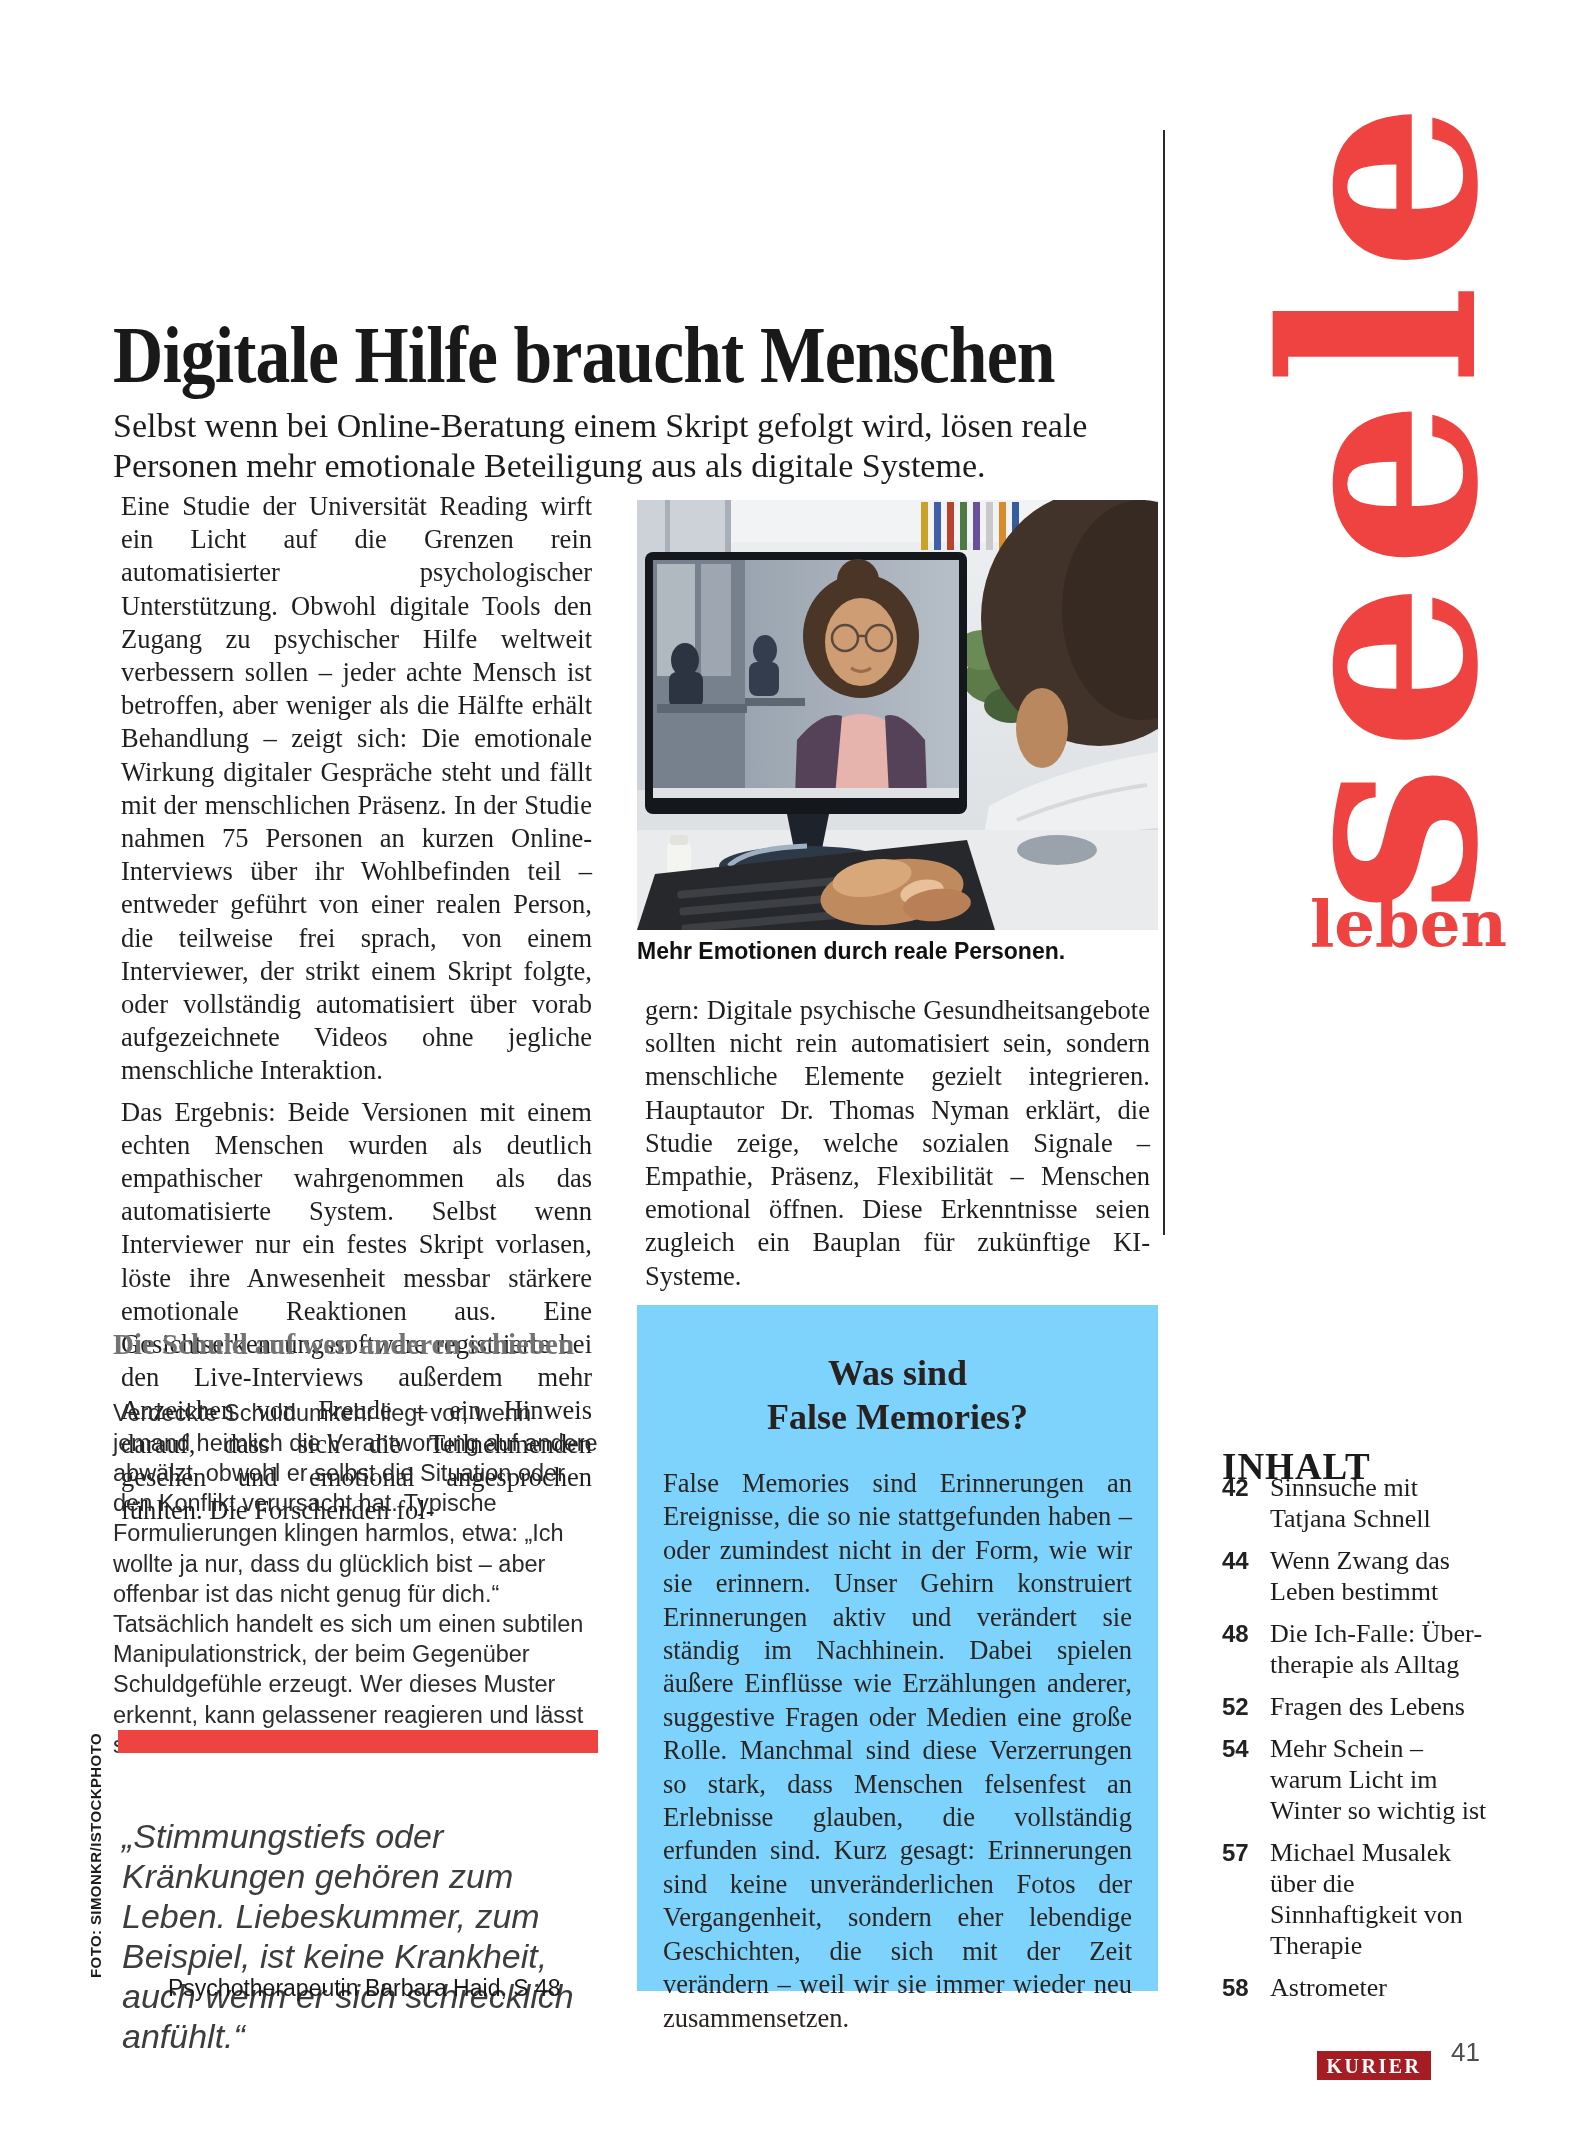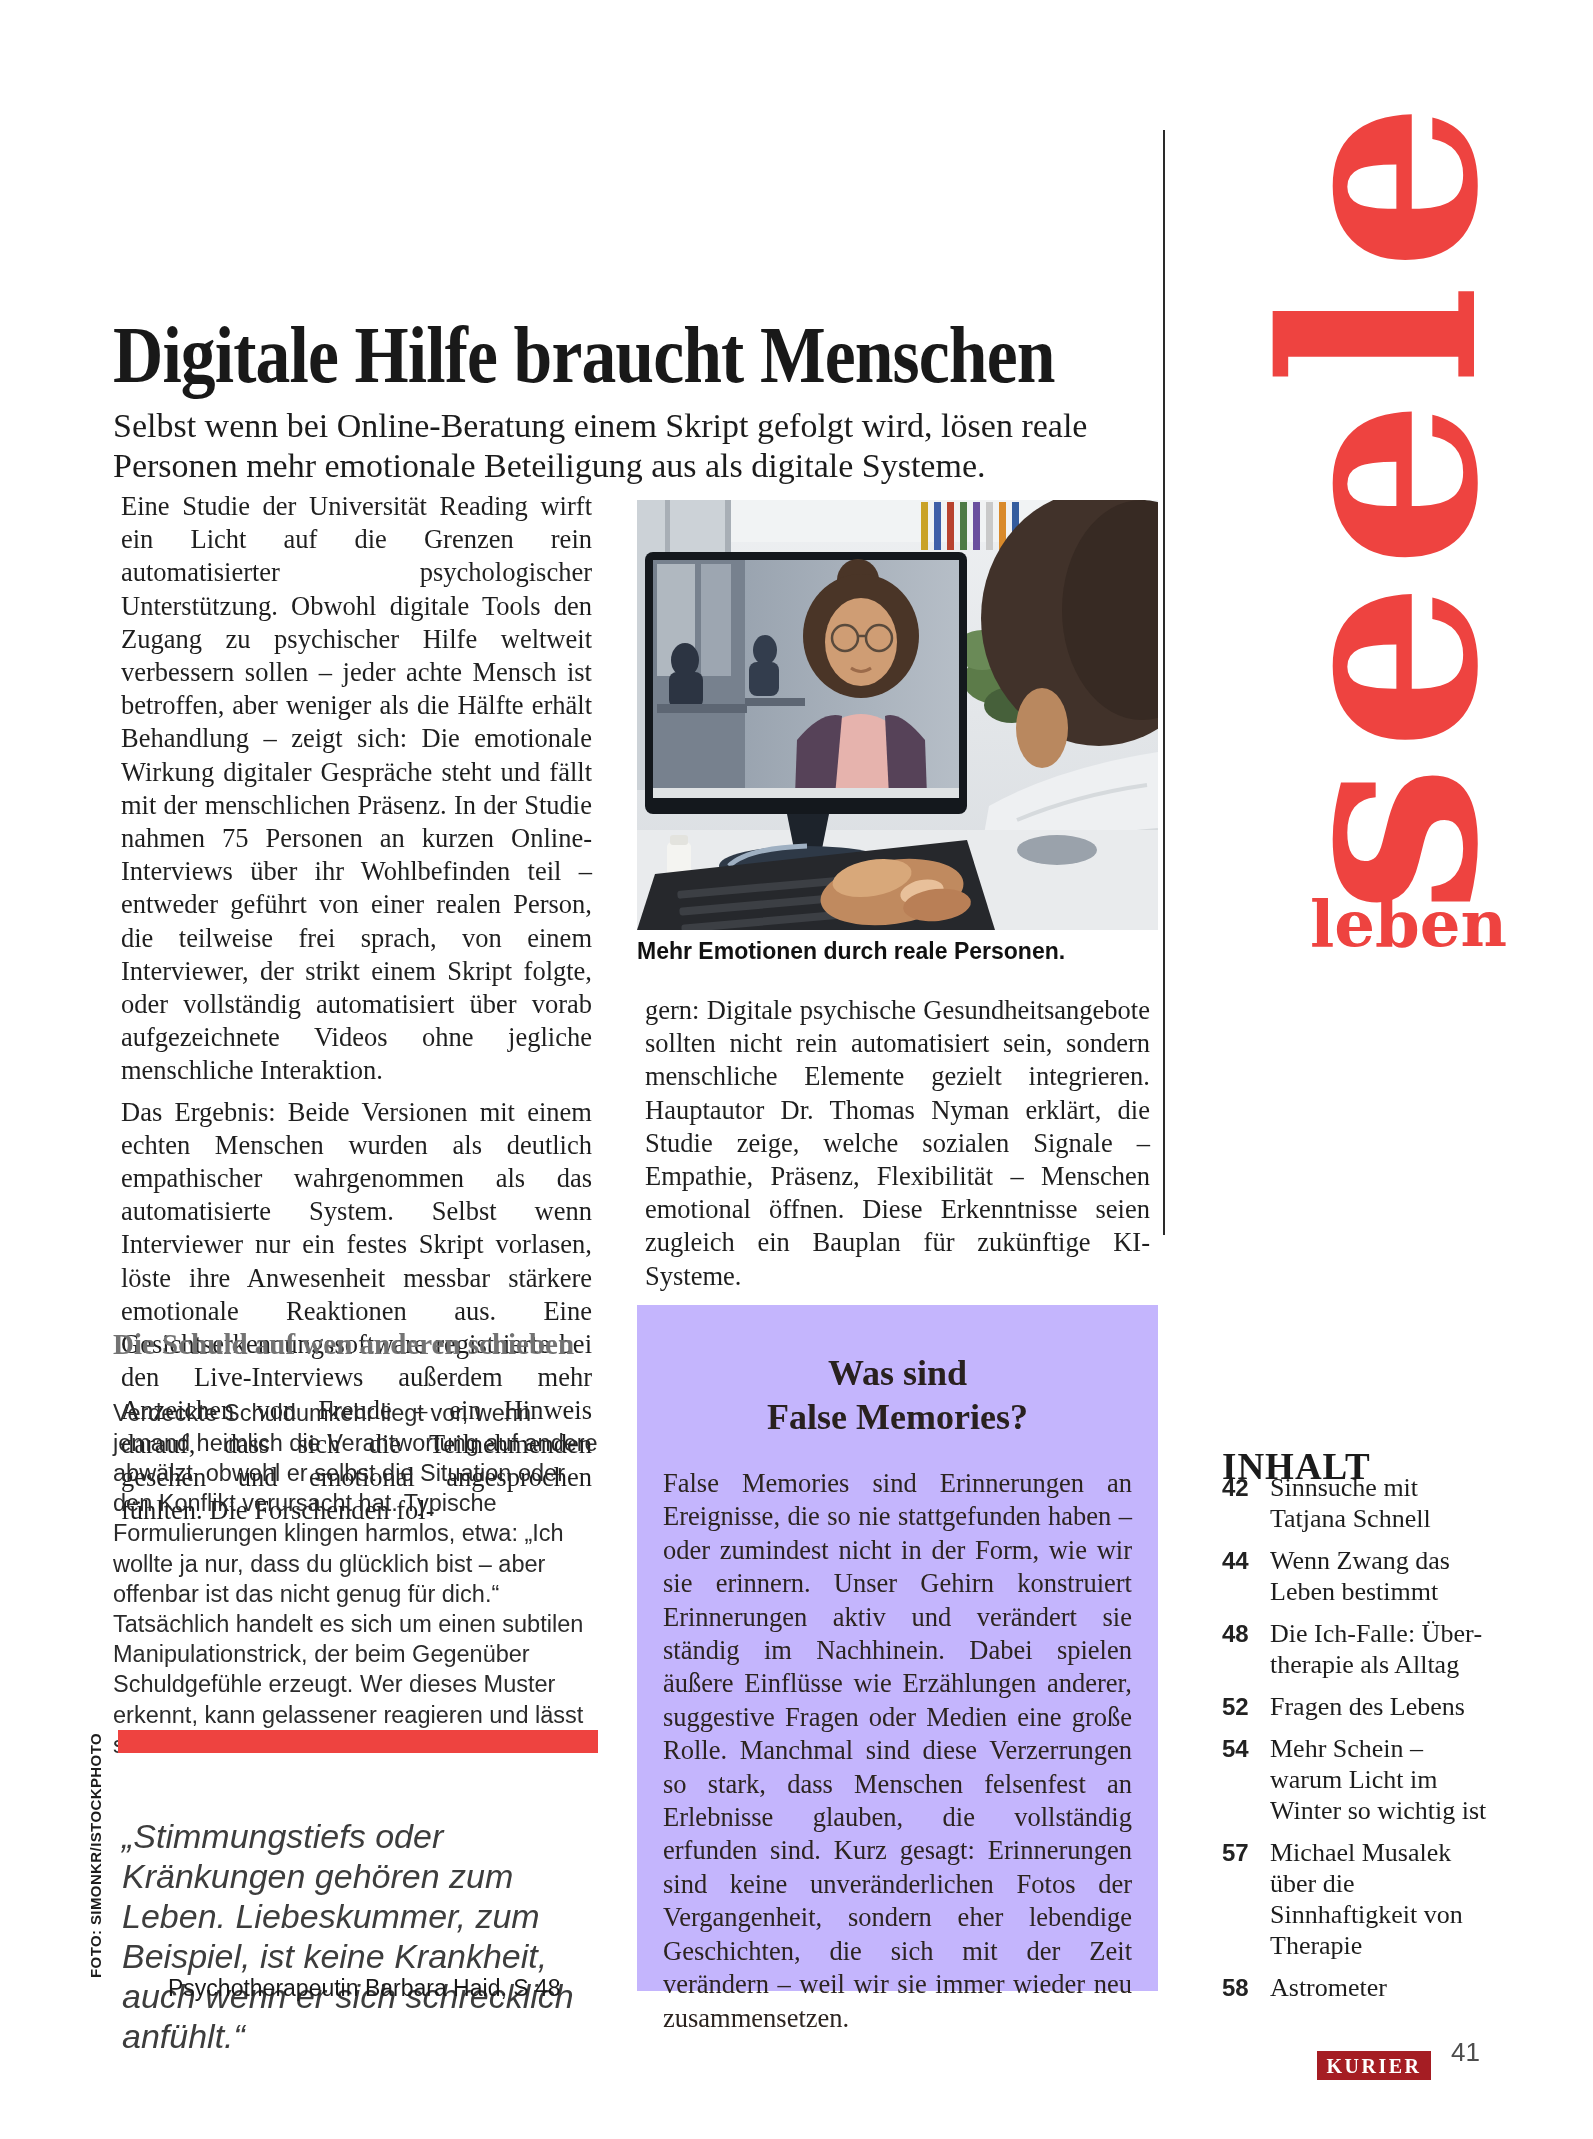--- a/index.html
+++ b/index.html
@@ -24,21 +24,21 @@
   }
   .bodytext p{margin:8px;}
   .col1{left:113px;top:482px;width:487px;}
   .photo{left:637px;top:500px;width:521px;height:430px;display:block;}
   .caption{left:637px;top:938px;width:521px;font:700 23px/26px "Liberation Sans",sans-serif;color:#111;}
   .col2{left:637px;top:986px;width:521px;}
   
   .schuld-head{left:113px;top:1304px;width:500px;font:700 29px/32px "Liberation Serif",serif;color:#737373;}
   .schuld-body{left:113px;top:1374px;width:492px;font:400 23.5px/30.2px "Liberation Sans",sans-serif;color:#2b2b2b;}
   
-  .pinkbox{left:637px;top:1305px;width:521px;height:686px;background:#c4b5fd;}
+  .pinkbox{left:637px;top:1305px;width:521px;height:686px;background:#7dd3fc;}
   .pinkbox .boxtitle{
     margin:46px 20px 0;text-align:center;
     font:700 36px/44px "Liberation Serif",serif;color:#29211f;
   }
   .pinkbox .boxbody{
     margin:28px 26px 0;font:400 26.5px/33.4px "Liberation Serif",serif;
     text-align:justify;color:#2c2420;
   }
   
   .redbar{left:118px;top:1730px;width:480px;height:23px;background:#ee4340;}

